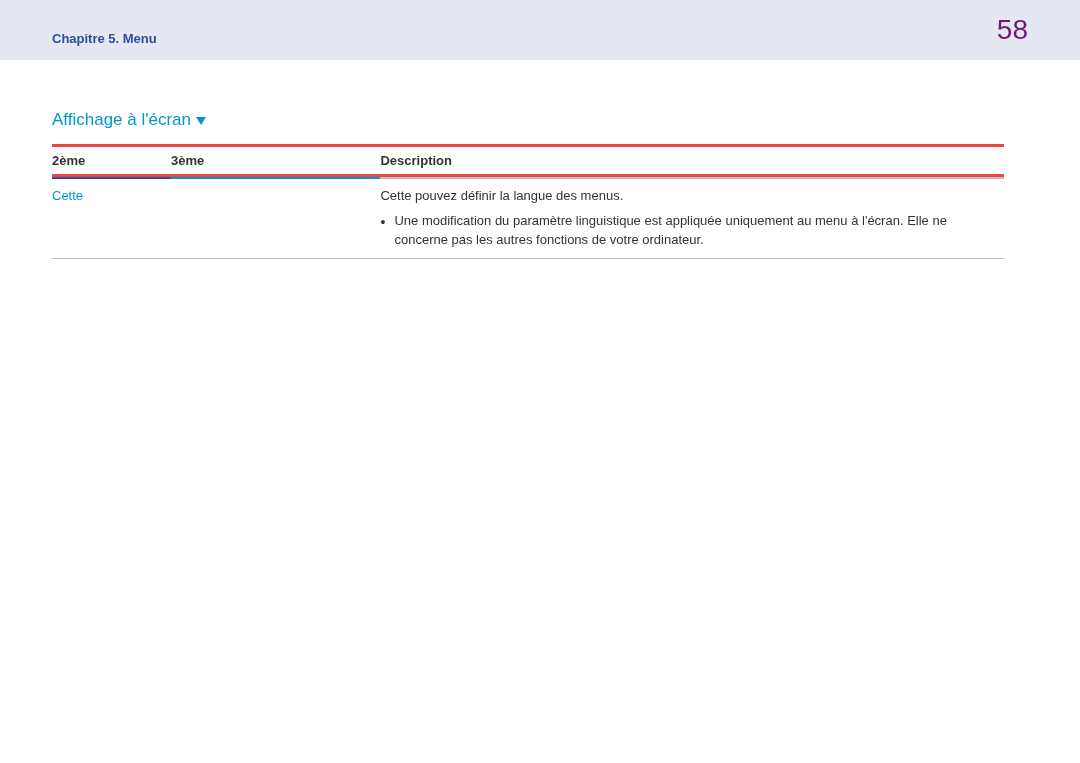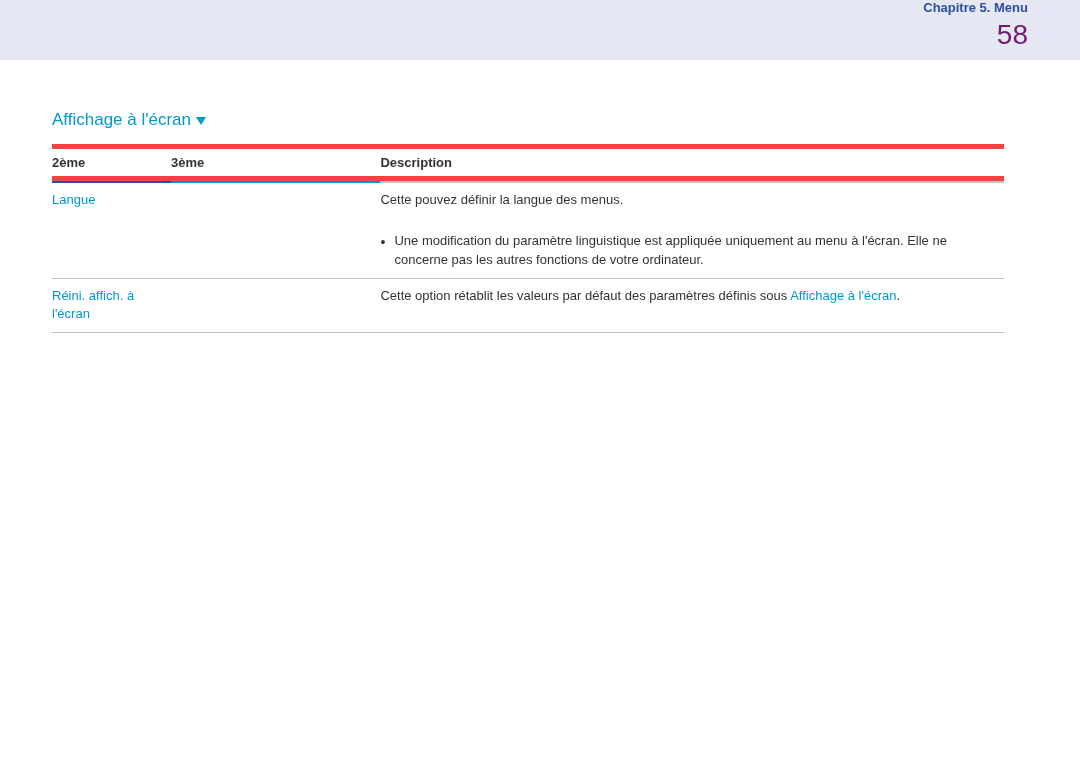--- a/index.html
+++ b/index.html
@@ -15,21 +15,20 @@
       width: 1080px;
       height: 763px;
     }
     .header-bar {
       background: #e5e8f2;
       height: 60px;
       display: flex;
       align-items: flex-end;
       justify-content: space-between;
       padding: 0 52px 8px 52px;
-      flex-direction: column;
     }
     .chapter-label {
       color: #2c4da0;
       font-size: 13px;
       font-weight: bold;
       padding-bottom: 6px;
     }
     .page-number {
       color: #701a75;
       font-size: 28px;
@@ -50,21 +49,21 @@
     }
     .section-title .triangle {
       margin-left: 5px;
     }
     table {
       width: 100%;
       border-collapse: collapse;
       table-layout: fixed;
     }
     thead tr {
-      border-top: 5px solid #ef4444;
+      border-top: 3px solid #ef4444;
     }
     th {
       text-align: left;
       font-weight: bold;
       color: #333;
       padding: 6px 4px 6px 0;
       font-size: 13px;
     }
     .col1 { width: 12.5%; }
     .col2 { width: 22%; }
@@ -84,21 +83,21 @@
       line-height: 1.45;
     }
     tbody tr {
       border-bottom: 1px solid #c0c0c0;
     }
     .link-text {
       color: #0099cc;
     }
     ul {
       list-style: none;
-      margin-top: 22px;
+      margin-top: 6px;
     }
     ul li {
       position: relative;
       padding-left: 14px;
     }
     ul li::before {
       content: "•";
       position: absolute;
       left: 0;
       top: 0;
@@ -142,31 +141,24 @@
         <th>Description</th>
       </tr>
       <tr>
         <td class="th-underline col1-u"></td>
         <td class="th-underline col2-u"></td>
         <td class="th-underline col3-u"></td>
       </tr>
     </thead>
     <tbody>
       <tr>
-        <td class="link-text">Langue</td>
+        <td class="link-text">Cette</td>
         <td></td>
         <td>
           <span>Cette pouvez définir la langue des menus.</span>
           <ul>
             <li>Une modification du paramètre linguistique est appliquée uniquement au menu à l'écran. Elle ne concerne pas les autres fonctions de votre ordinateur.</li>
           </ul>
         </td>
       </tr>
-      <tr>
-        <td class="link-text">Réini. affich. à l'écran</td>
-        <td></td>
-        <td>
-          <span>Cette option rétablit les valeurs par défaut des paramètres définis sous </span><span class="link-text">Affichage à l'écran</span><span>.</span>
-        </td>
-      </tr>
     </tbody>
   </table>
 </div>
 
 </body></html>

